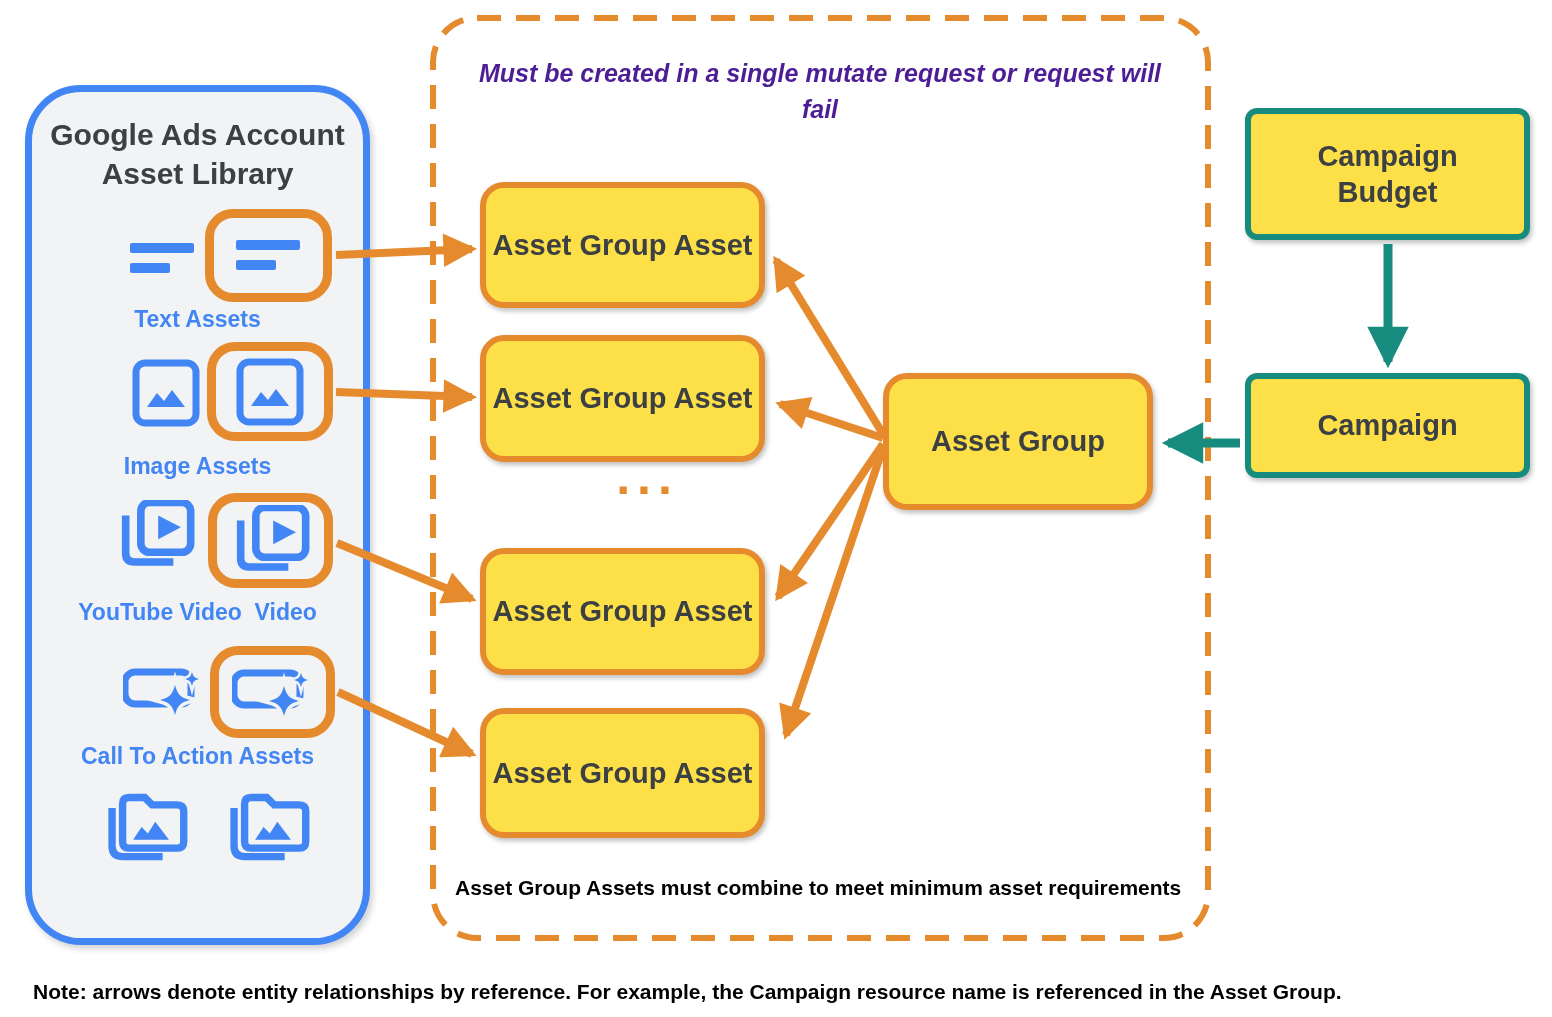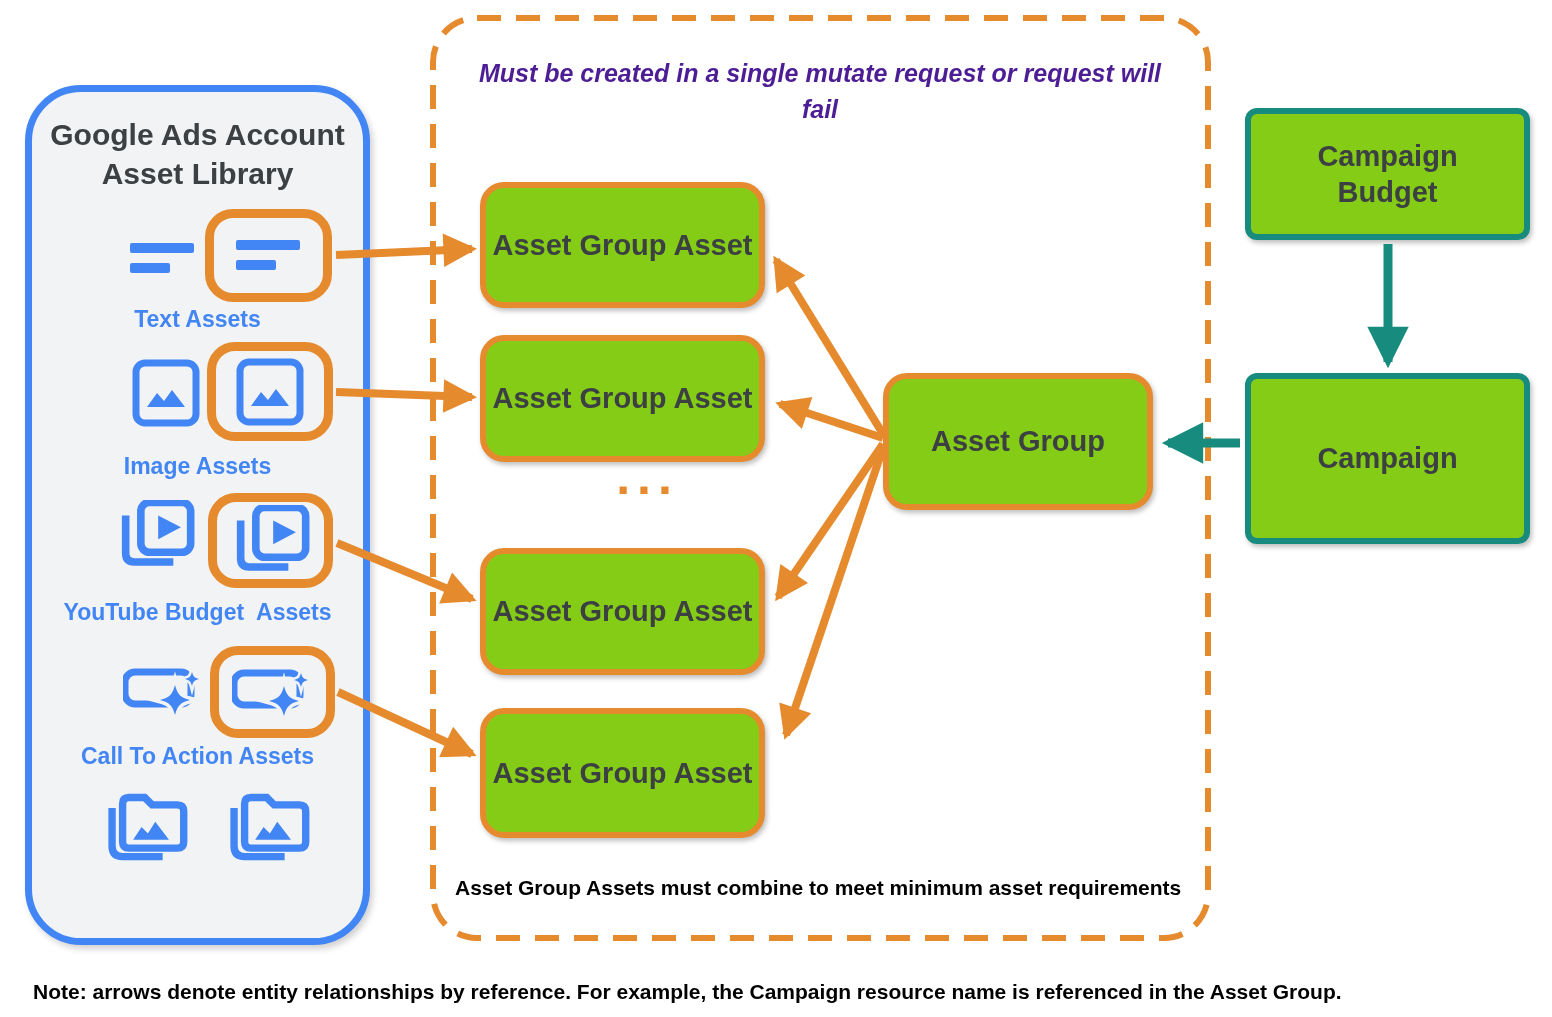--- a/index.html
+++ b/index.html
@@ -21,21 +21,21 @@
   .hl-box{
     position:absolute;border:9px solid #E68A2E;border-radius:28px;
     box-sizing:border-box;display:flex;align-items:center;justify-content:center;
   }
   .row-label{
     position:absolute;left:0;right:0;text-align:center;color:#4285F4;
     font-weight:bold;font-size:23px;white-space:pre;
   }
   
   .node{
-    position:absolute;background:#84cc16;display:flex;align-items:center;
+    position:absolute;background:#fde047;display:flex;align-items:center;
     justify-content:center;text-align:center;font-weight:bold;color:#3C4043;
     box-sizing:border-box;line-height:1.25;
     box-shadow:2px 3px 5px rgba(0,0,0,.25);
   }
   .orange-node{border:6px solid #E68A2E;border-radius:24px;font-size:29px;padding:0 6px;}
   .teal-node{border:6px solid #178C7E;border-radius:12px;font-size:29px;padding:0 30px;}
   .mutate-title{
     position:absolute;left:460px;top:55px;width:720px;text-align:center;
     font-size:25px;font-weight:bold;font-style:italic;color:#4c1d95;line-height:1.45;
   }
@@ -110,21 +110,21 @@
     <div class="row-label" style="top:361px">Image Assets</div>
 
     <svg class="icon" style="left:85px;top:408px" width="78" height="72">
         <use href="#sym-video"></use>
       </svg>
     <div class="hl-box" style="left:176px;top:401px;width:125px;height:95px">
       <svg width="78" height="72">
           <use href="#sym-video"></use>
         </svg>
     </div>
-    <div class="row-label" style="top:507px">YouTube Budget  Assets</div>
+    <div class="row-label" style="top:507px">YouTube Video  Video</div>
 
     <svg class="icon" style="left:91px;top:574px" width="82" height="50">
         <use href="#sym-cta"></use>
       </svg>
     <div class="hl-box" style="left:178px;top:554px;width:125px;height:92px">
       <svg width="82" height="50">
           <use href="#sym-cta"></use>
         </svg>
     </div>
     <div class="row-label" style="top:651px">Call To Action Assets</div>
@@ -143,21 +143,21 @@
   <div class="node orange-node" style="left:480px;top:335px;width:285px;height:127px">Asset Group Asset</div>
   <div class="ellipsis">...</div>
   <div class="node orange-node" style="left:480px;top:548px;width:285px;height:127px">Asset Group Asset</div>
   <div class="node orange-node" style="left:480px;top:708px;width:285px;height:130px">Asset Group Asset</div>
 
   <div class="mutate-footnote">Asset Group Assets must combine to meet minimum asset requirements</div>
 
   <div class="node orange-node" style="left:883px;top:373px;width:270px;height:137px">Asset Group</div>
 
   <div class="node teal-node" style="left:1245px;top:108px;width:285px;height:132px">Campaign Budget</div>
-  <div class="node teal-node" style="left:1245px;top:373px;width:285px;height:171px">Campaign</div>
+  <div class="node teal-node" style="left:1245px;top:373px;width:285px;height:105px">Campaign</div>
 
   <div class="bottom-note">Note: arrows denote entity relationships by reference. For example, the Campaign resource name is referenced in the Asset Group.</div>
 
   <svg class="overlay" width="1552" height="1017" viewBox="0 0 1552 1017">
     <defs>
       <marker id="ah-o" viewBox="0 0 10 10" refX="8.5" refY="5" markerWidth="4.6" markerHeight="4.2" orient="auto">
         <path d="M0 0 L10 5 L0 10 Z" fill="#E68A2E"></path>
       </marker>
       <marker id="ah-t" viewBox="0 0 10 10" refX="8.5" refY="5" markerWidth="5" markerHeight="4.6" orient="auto">
         <path d="M0 0 L10 5 L0 10 Z" fill="#178C7E"></path>

